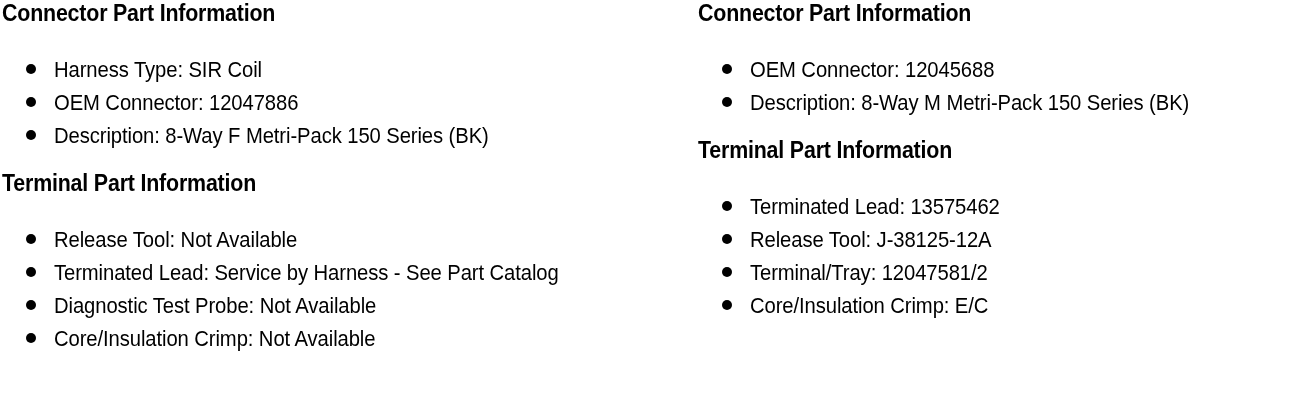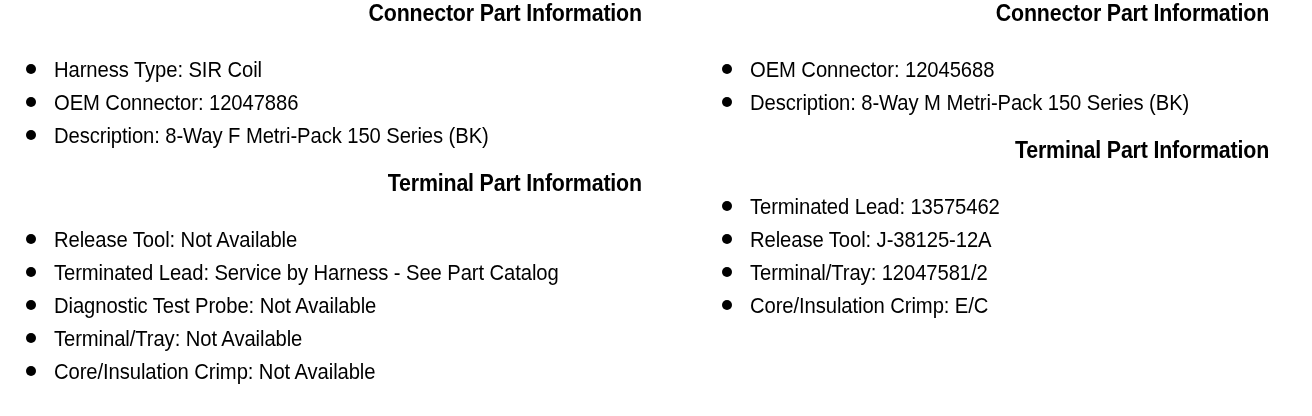--- a/index.html
+++ b/index.html
@@ -21,21 +21,20 @@
     position: relative;
     width: 1312px;
     height: 416px;
   }
 
   
   .column {
     position: absolute;
     top: 0;
     height: 416px;
-    text-align: right;
   }
   .column.left  { left: 2px;   width: 688px; }
   .column.right { left: 698px; width: 614px; }
 
   
   .section-heading {
     font-size: 23px;
     font-weight: bold;
     line-height: 23px;
     letter-spacing: -0.2px;
@@ -119,24 +118,20 @@
         <li class="bullet-row">
           <span class="bullet-marker"></span>
           <span class="bullet-text">Terminated Lead: Service by Harness - See Part Catalog</span>
         </li>
         <li class="bullet-row">
           <span class="bullet-marker"></span>
           <span class="bullet-text">Diagnostic Test Probe: Not Available</span>
         </li>
         <li class="bullet-row">
           <span class="bullet-marker"></span>
-          <span class="bullet-text">Terminal/Tray: Not Available</span>
-        </li>
-        <li class="bullet-row">
-          <span class="bullet-marker"></span>
           <span class="bullet-text">Core/Insulation Crimp: Not Available</span>
         </li>
       </ul>
     </div>
 
   </div>
 
   <div class="column right">
 
     <div class="section section-connector">

